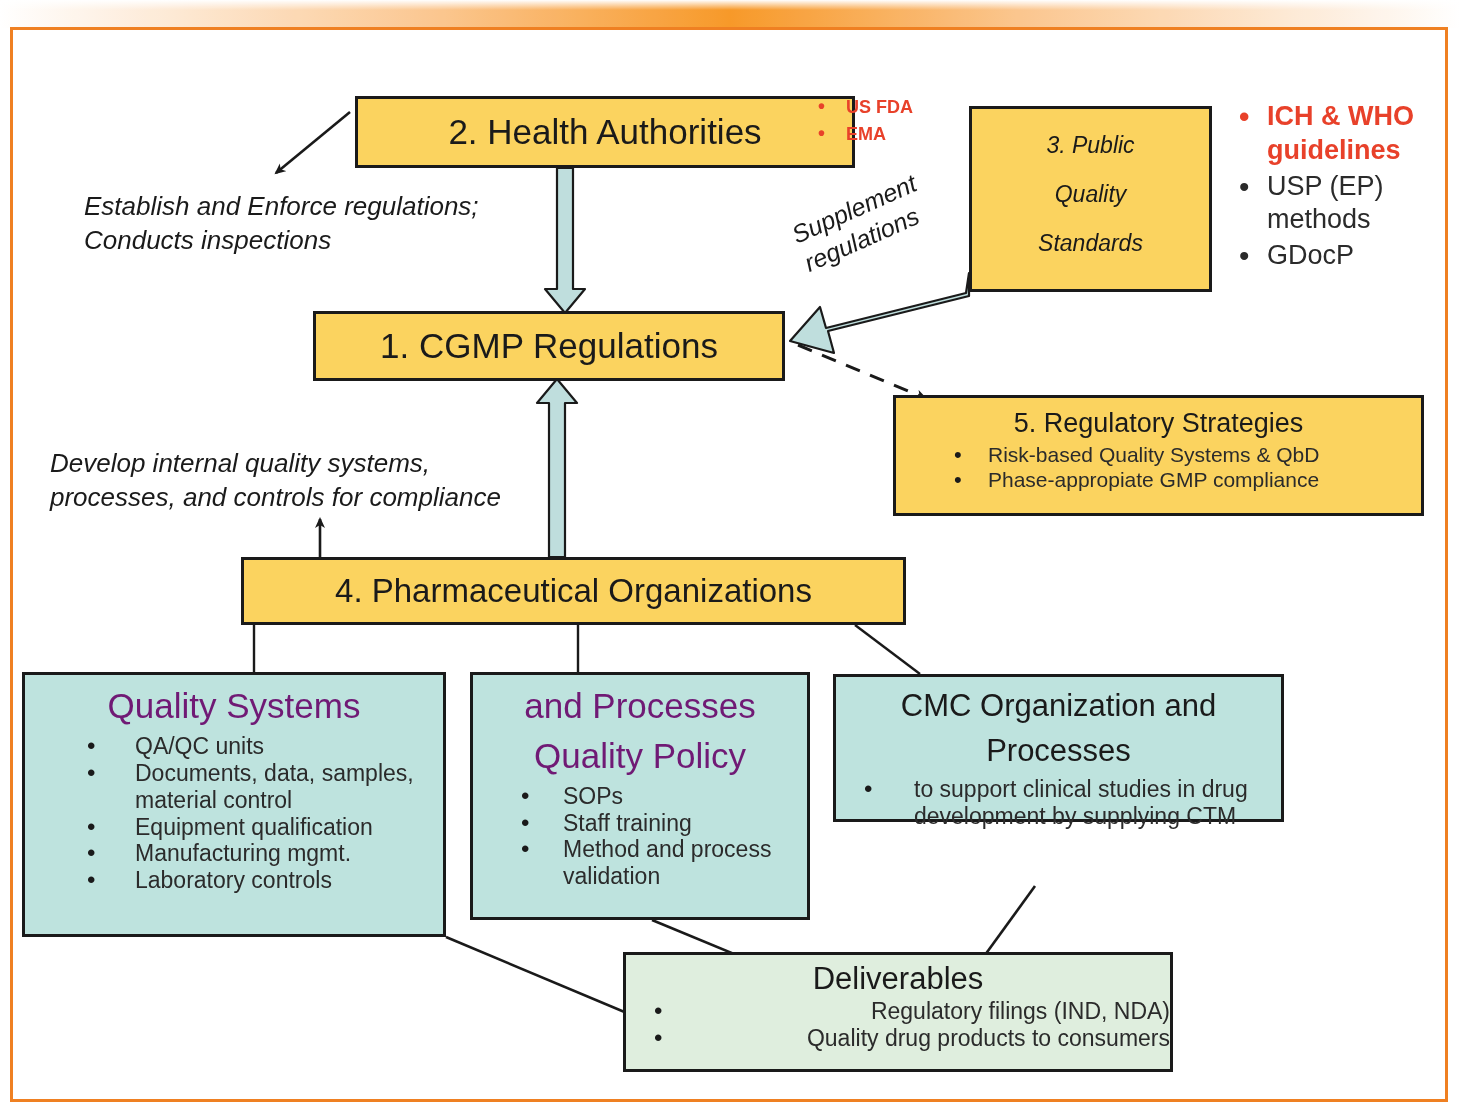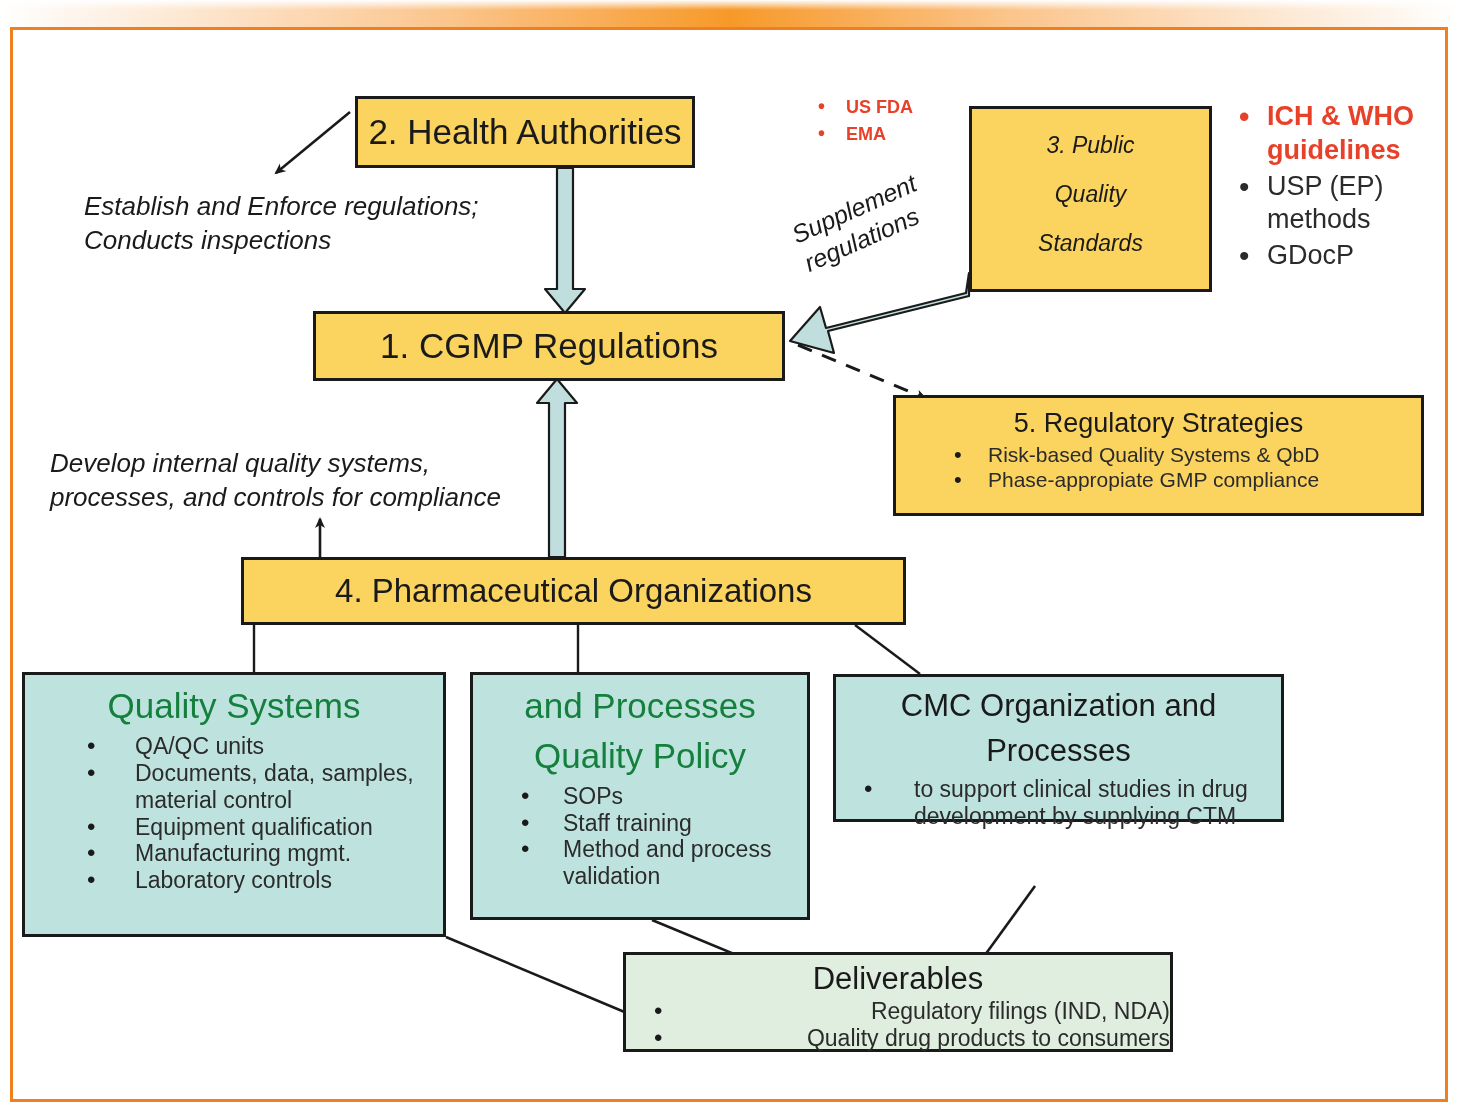--- a/index.html
+++ b/index.html
@@ -18,30 +18,30 @@
   
   #connectors{position:absolute;left:0;top:0;width:1460px;height:1114px;}
 
   
   .box{position:absolute;box-sizing:border-box;border:3px solid #1a1a1a;}
   .yellow{background:#fbd35f;}
   .teal{background:#bee3de;}
   .green{background:#dfeede;}
 
   .btitle{text-align:center;color:#1a1a1a;font-weight:400;line-height:1.08;}
-  .btitle.red{color:#15803d;}
+  .btitle.red{color:#701a75;}
 
   
   ul.blist{margin:2px 0 0 0;padding:0;list-style:none;}
   ul.blist li{position:relative;padding-left:66px;line-height:1.17;color:#2b2b2b;}
   ul.blist li:before{content:"\2022";position:absolute;left:26px;top:-1px;
      font-size:1.05em;line-height:1.17;color:#1a1a1a;}
 
   
-  #box-health{left:355px;top:96px;width:340px;height:72px;}
+  #box-health{left:355px;top:96px;width:500px;height:72px;}
   #box-health .btitle{font-size:35px;line-height:66px;}
 
   #box-public{left:969px;top:106px;width:243px;height:186px;}
   #box-public .btitle{font-size:23px;padding-top:24px;font-style:italic;}
 
   #box-cgmp{left:313px;top:311px;width:472px;height:70px;}
   #box-cgmp .btitle{font-size:35px;line-height:64px;}
 
   #box-strategies{left:893px;top:395px;width:531px;height:121px;}
   #box-strategies .btitle{font-size:27px;padding-top:11px;}
@@ -63,21 +63,21 @@
   #box-qp ul.blist{font-size:23px;margin-top:8px;}
   #box-qp ul.blist li{padding-left:90px;}
   #box-qp ul.blist li:before{left:48px;}
 
   #box-cmc{left:833px;top:674px;width:451px;height:148px;}
   #box-cmc .btitle{font-size:31px;padding-top:12px;}
   #box-cmc ul.blist{font-size:23px;margin-top:8px;}
   #box-cmc ul.blist li{padding-left:78px;}
   #box-cmc ul.blist li:before{left:28px;}
 
-  #box-deliv{left:623px;top:952px;width:550px;height:100px;}
+  #box-deliv{left:623px;top:952px;width:550px;height:120px;}
   #box-deliv .btitle{font-size:31px;padding-top:7px;}
   #box-deliv ul.blist{font-size:23px;margin-top:3px;}
   #box-deliv ul.blist li{padding-left:42px;text-align:right;}
   #box-deliv ul.blist li:before{left:28px;}
 
   
   .sidelist{position:absolute;list-style:none;margin:0;padding:0;}
   .sidelist li{position:relative;padding-left:34px;line-height:1.25;color:#2b2b2b;}
   .sidelist li:before{content:"\2022";position:absolute;left:6px;top:-2px;font-size:1.1em;}
   .sidelist li.em{color:#e8412a;font-weight:bold;}

